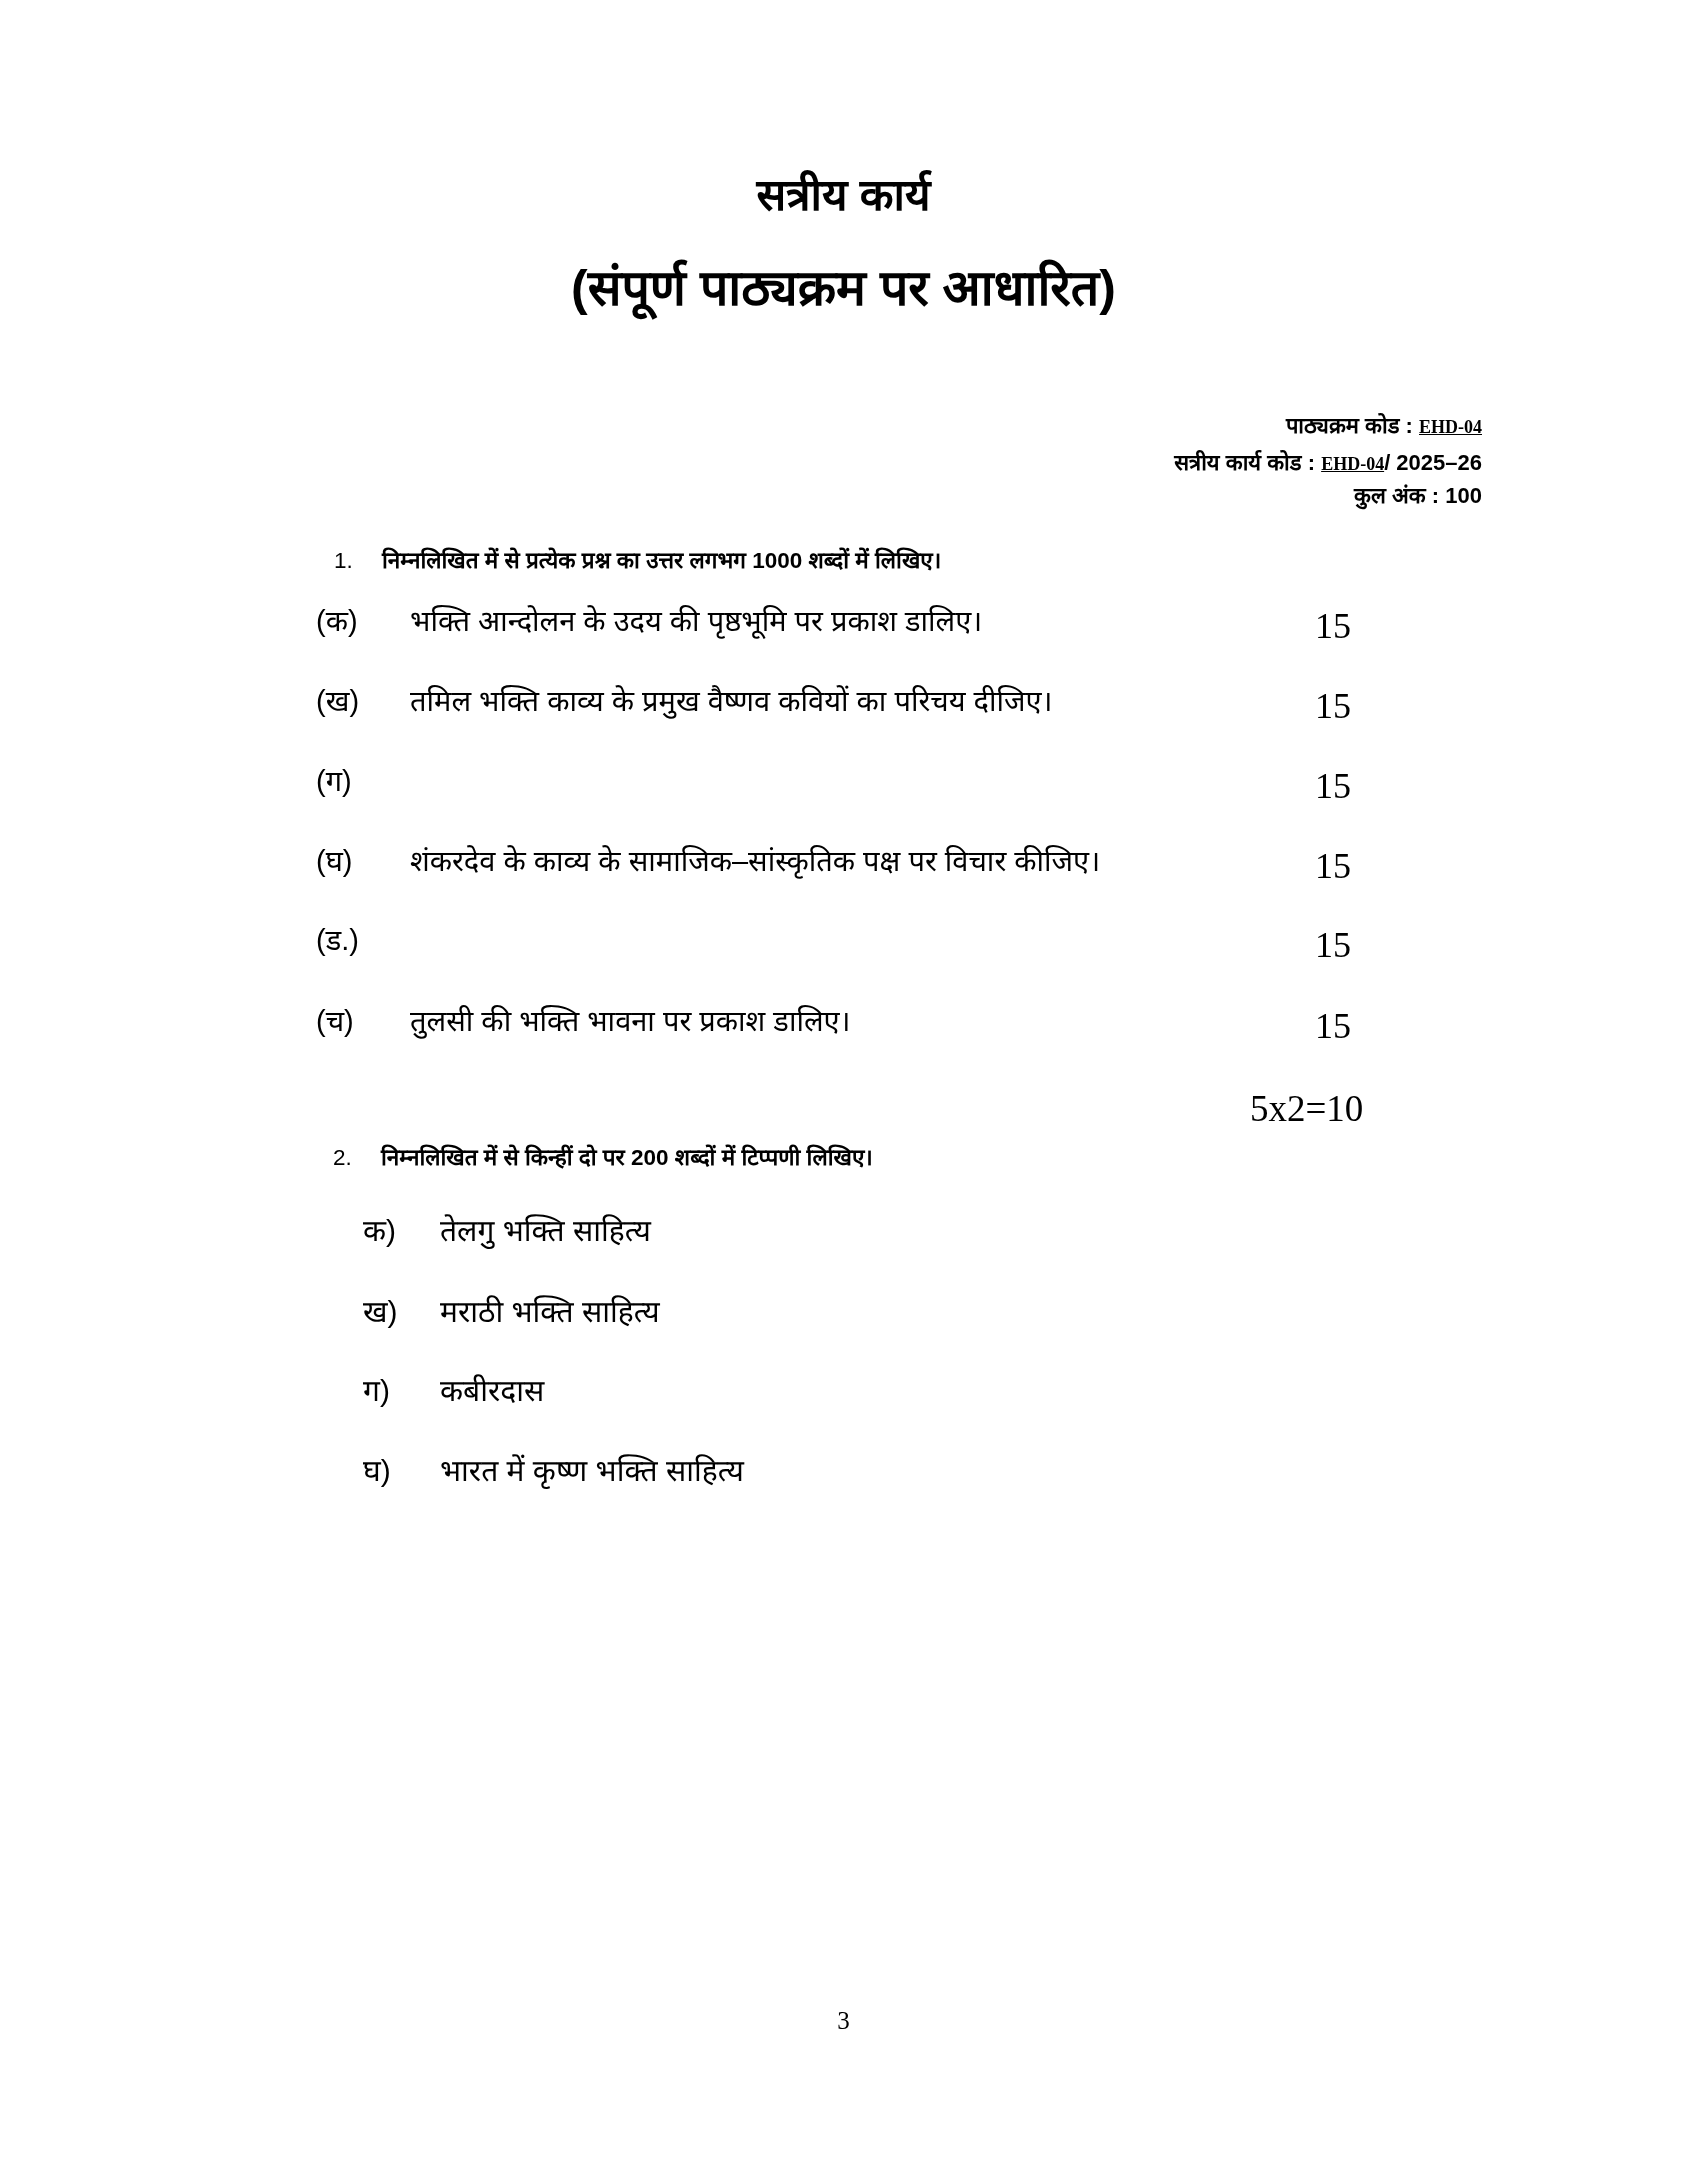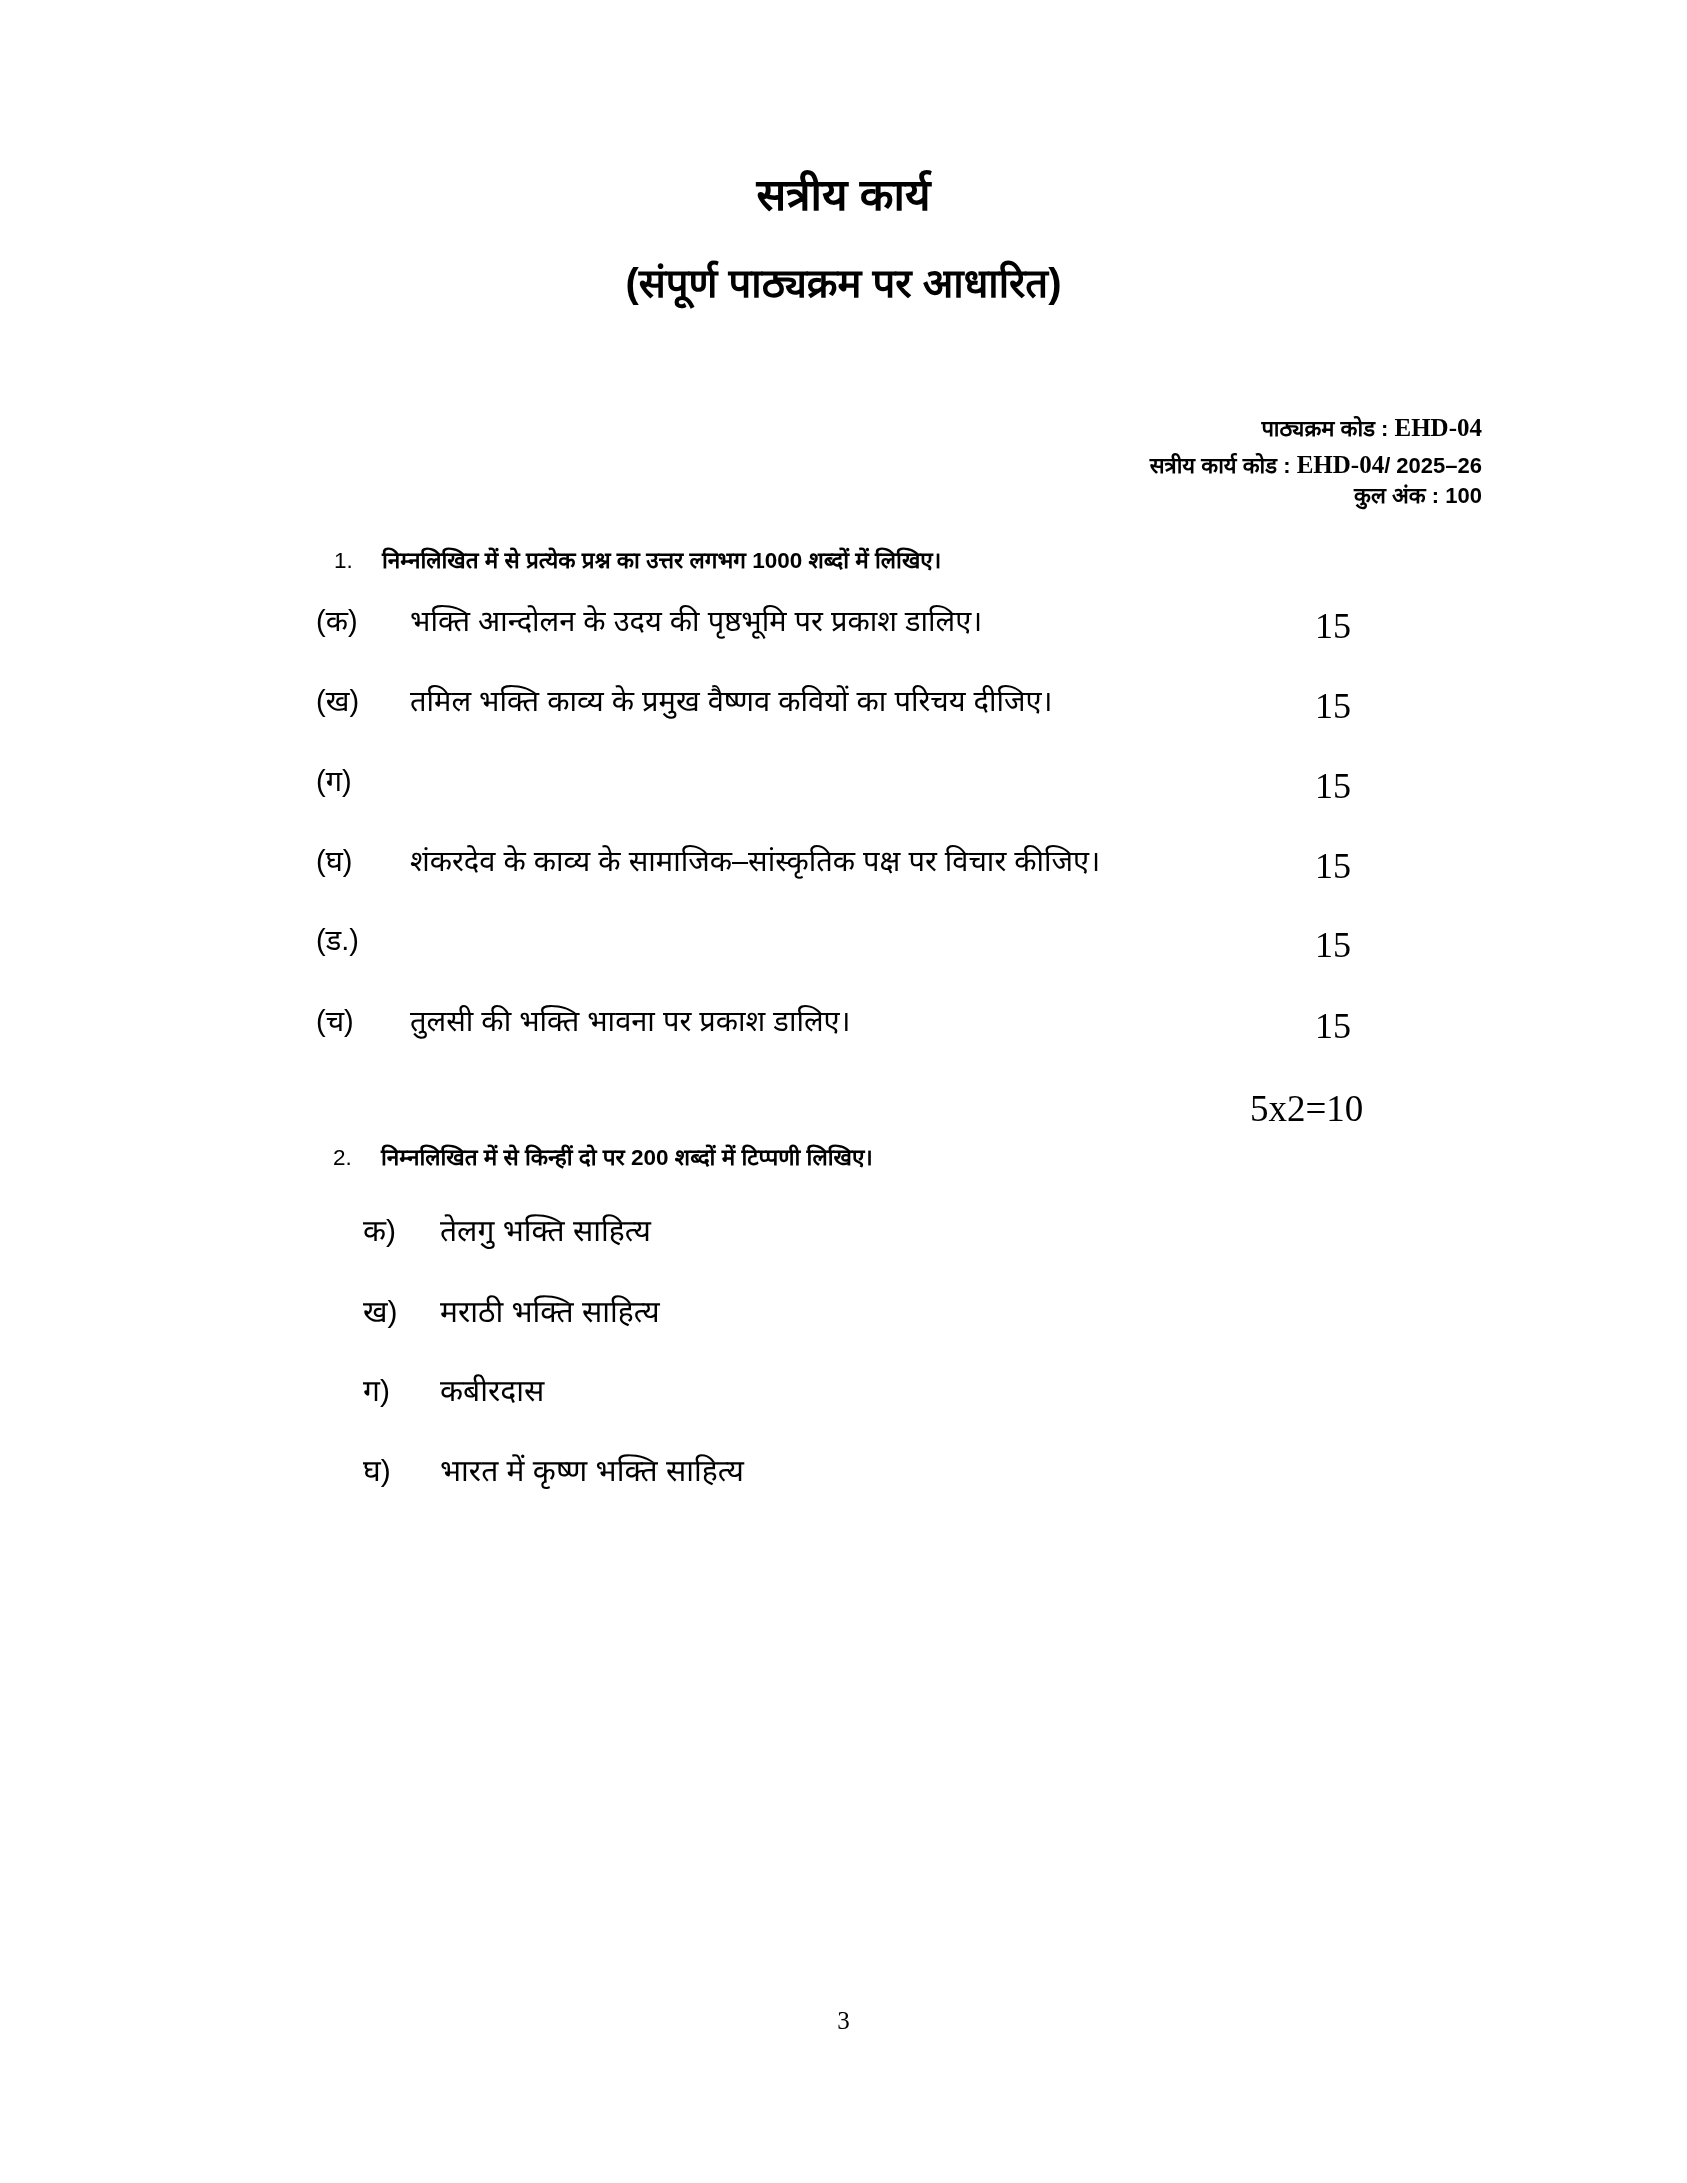--- a/index.html
+++ b/index.html
@@ -6,24 +6,24 @@
   body {
     width: 1687px; height: 2183px; position: relative; overflow: hidden;
     color: #000; font-family: "Liberation Sans", "DejaVu Sans", sans-serif;
   }
   .abs { position: absolute; white-space: nowrap; }
   .title {
     left: 0; width: 1687px; text-align: center; font-weight: bold;
     font-size: 44px; line-height: 1;
   }
   .title-main { top: 173px; }
-  .title-sub { top: 263px; font-size: 40px; }
+  .title-sub { top: 263px; font-size: 50px; }
 
   .meta { right: 205px; text-align: right; font-weight: bold; font-size: 22px; line-height: 1; }
-  .meta .code { font-family: "Liberation Serif", "DejaVu Serif", serif; font-size: 25px; }
+  .meta .code { font-family: "Liberation Serif", "DejaVu Serif", serif; font-size: 18px; text-decoration: underline; }
   .meta-1 { top: 415px; }
   .meta-2 { top: 452px; text-align: center; }
   .meta-3 { top: 485px; text-align: center; }
 
   .instr { font-weight: bold; font-size: 22.5px; line-height: 1; }
   .instr .num { position: absolute; left: 0; font-weight: normal; }
   .q1-instr { left: 334px; top: 550px; }
   .q1-instr .text { position: absolute; left: 48px; }
 
   .q-item { left: 316px; font-size: 29px; line-height: 1; height: 40px; width: 1059px; }

